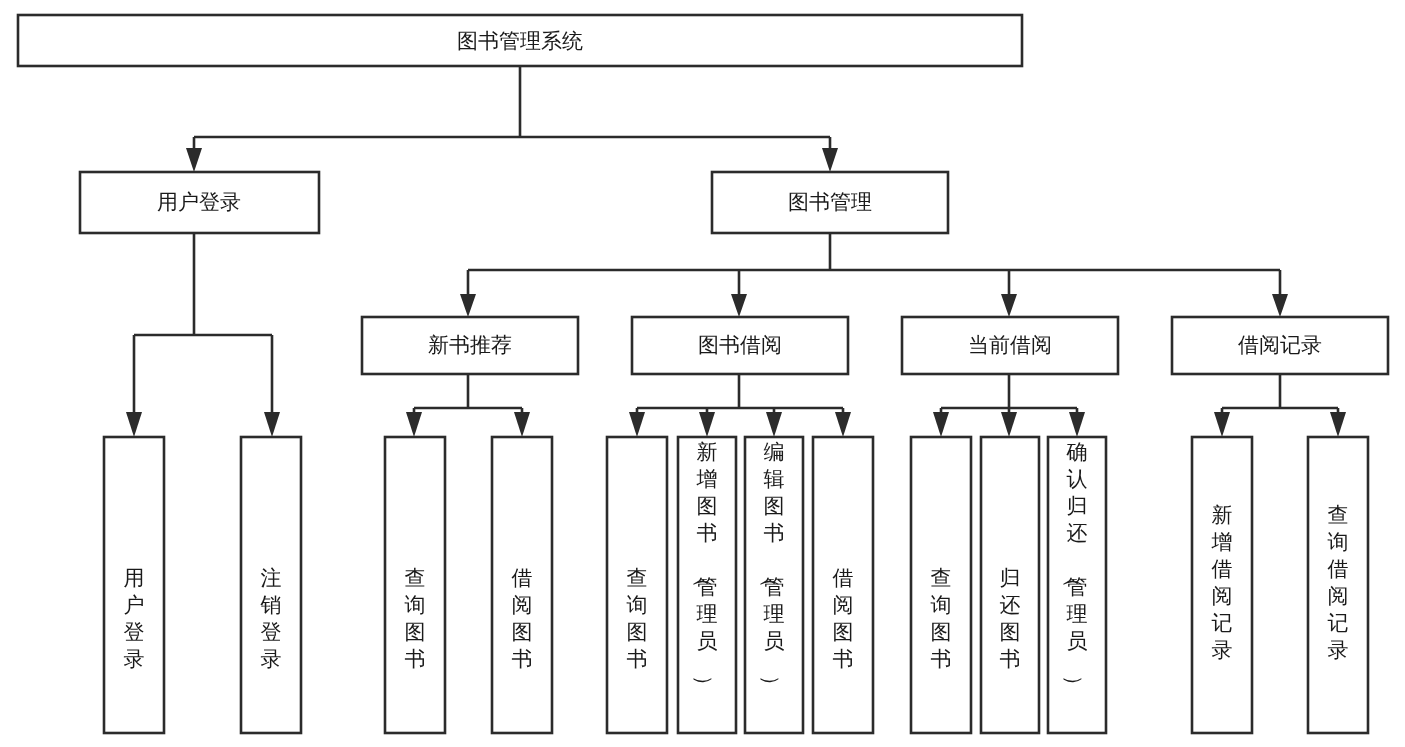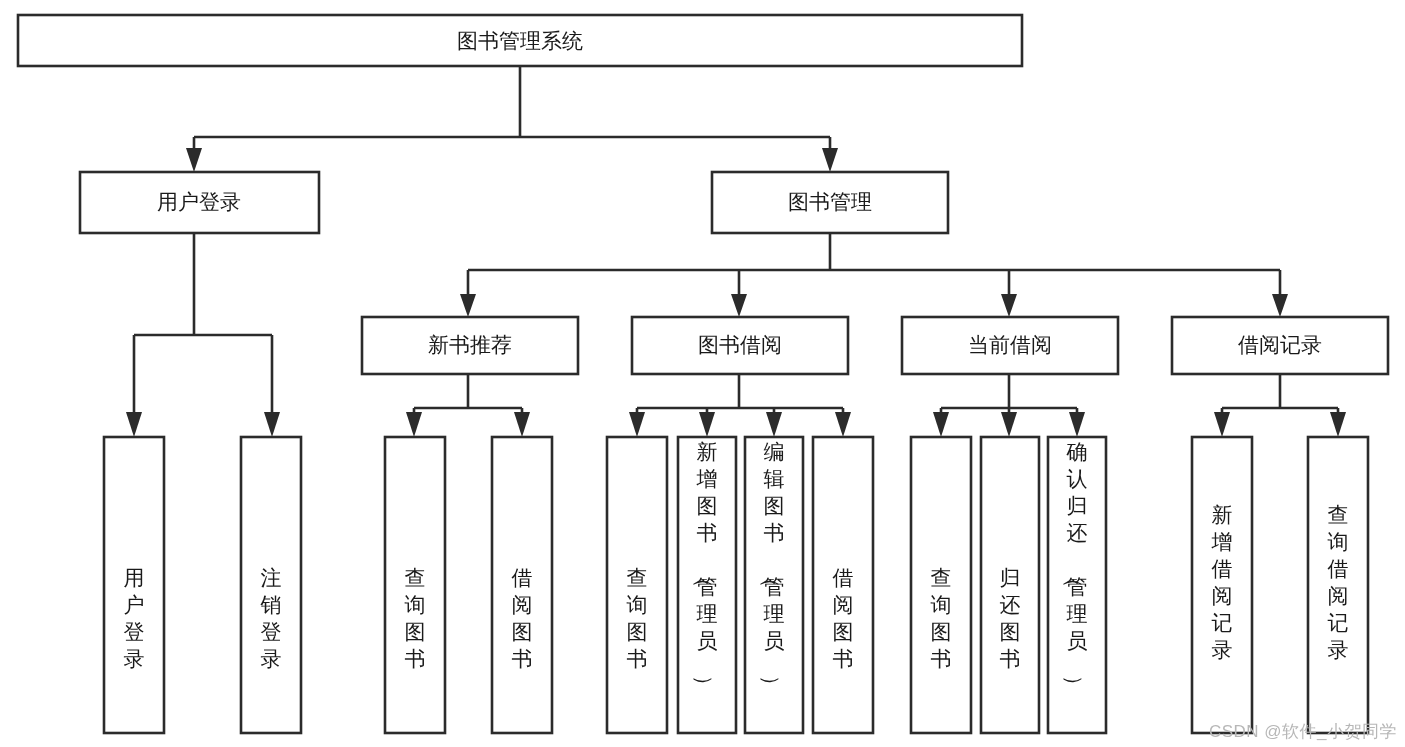--- a/index.html
+++ b/index.html
@@ -236,14 +236,13 @@
       <rect class="node-box" x="1192" y="437" width="60" height="296"></rect>
       <text class="node-label-vert" x="1222" y="522"><tspan x="1222" y="522">新</tspan><tspan x="1222" y="549">增</tspan><tspan x="1222" y="576">借</tspan><tspan x="1222" y="603">阅</tspan><tspan x="1222" y="630">记</tspan><tspan x="1222" y="657">录</tspan></text>
     </g>
     <g>
       <rect class="node-box" x="1308" y="437" width="60" height="296"></rect>
       <text class="node-label-vert" x="1338" y="522"><tspan x="1338" y="522">查</tspan><tspan x="1338" y="549">询</tspan><tspan x="1338" y="576">借</tspan><tspan x="1338" y="603">阅</tspan><tspan x="1338" y="630">记</tspan><tspan x="1338" y="657">录</tspan></text>
     </g>
 
   </svg>
 
-  <div class="watermark">CSDN @软件_小贺同学</div>
 </div>
 
 </body></html>

